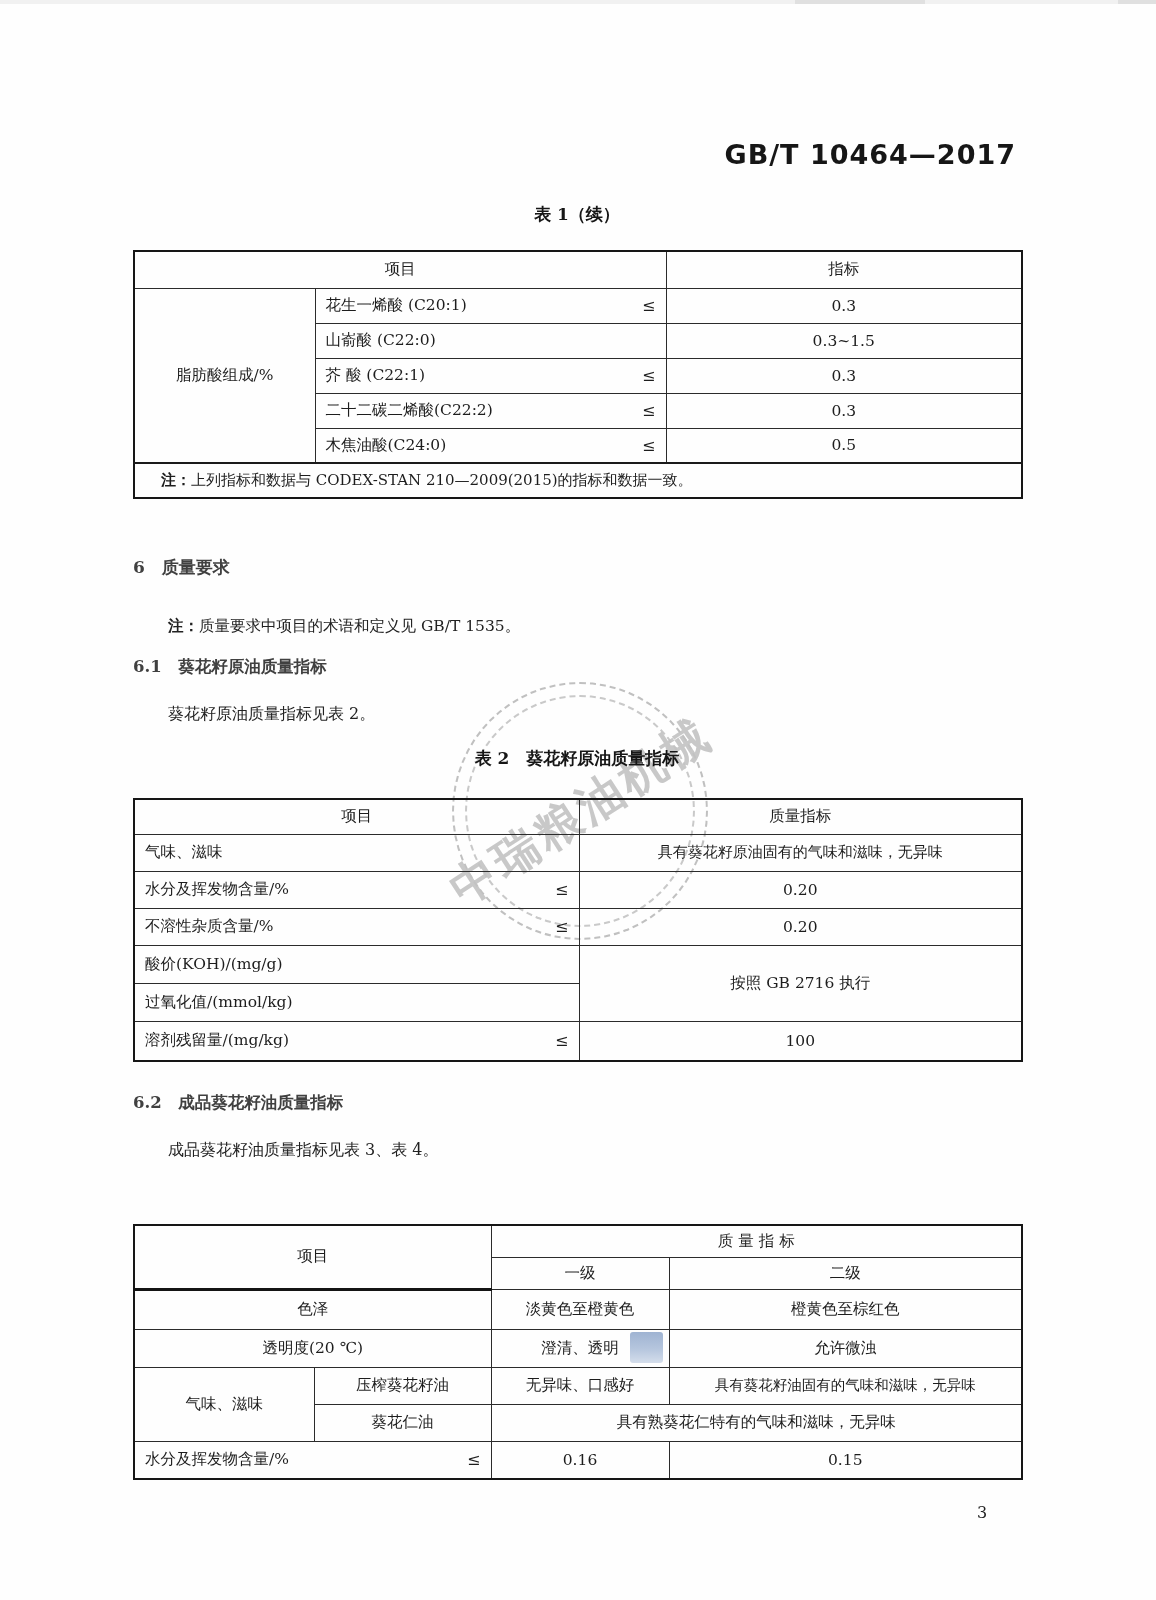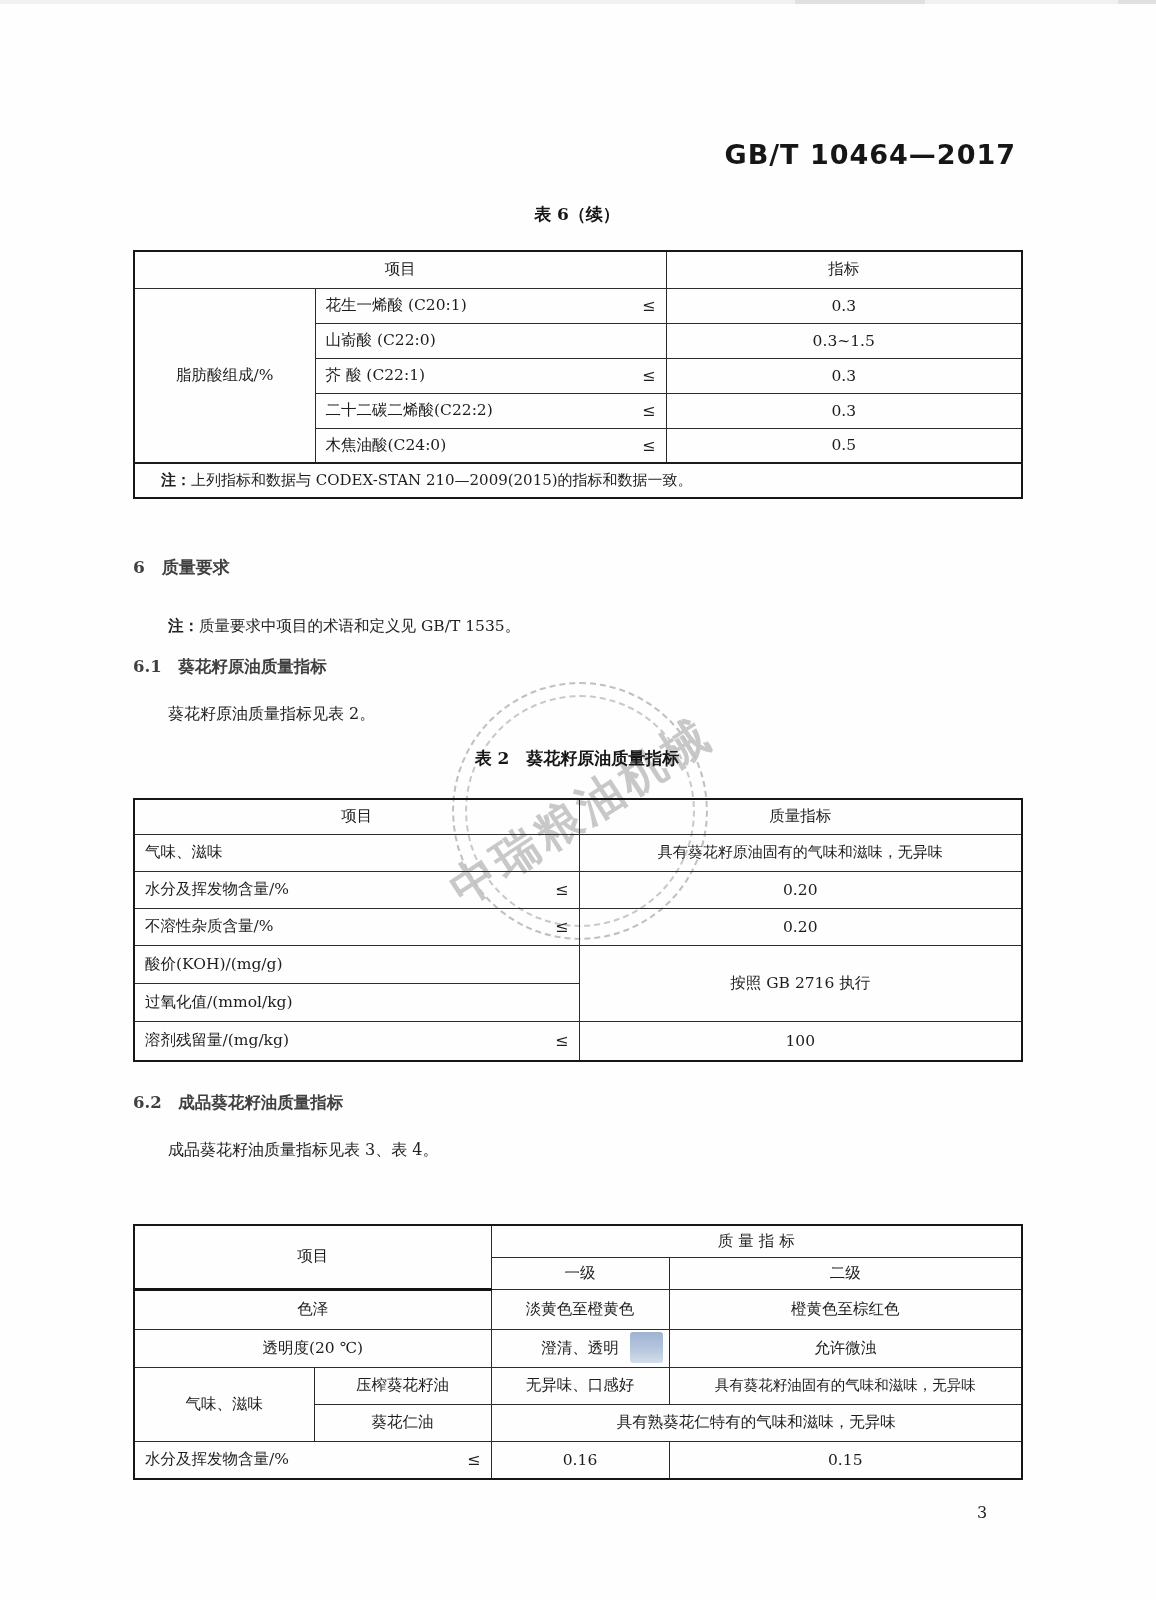--- a/index.html
+++ b/index.html
@@ -78,21 +78,21 @@
   <div class="abs strip-seg" style="left:1118px;width:38px;"></div>
 
   <div class="abs" id="watermark">
     <div class="wm-ellipse wm-outer"></div>
     <div class="wm-ellipse wm-inner"></div>
     <div id="wm-text">中瑞粮油机械</div>
   </div>
 
   <div class="abs z1" id="header-code">GB/T 10464—2017</div>
 
-  <div class="abs tbl-title z1" style="top:203px;">表 6（续）</div>
+  <div class="abs tbl-title z1" style="top:203px;">表 1（续）</div>
 
   <div class="abs z1" id="table1">
     <table class="doc">
       <colgroup>
           <col style="width:181px">
           <col style="width:351px">
           <col style="width:356px">
         </colgroup>
       <tbody>
           <tr class="hdr-sep" style="height:37px;">

